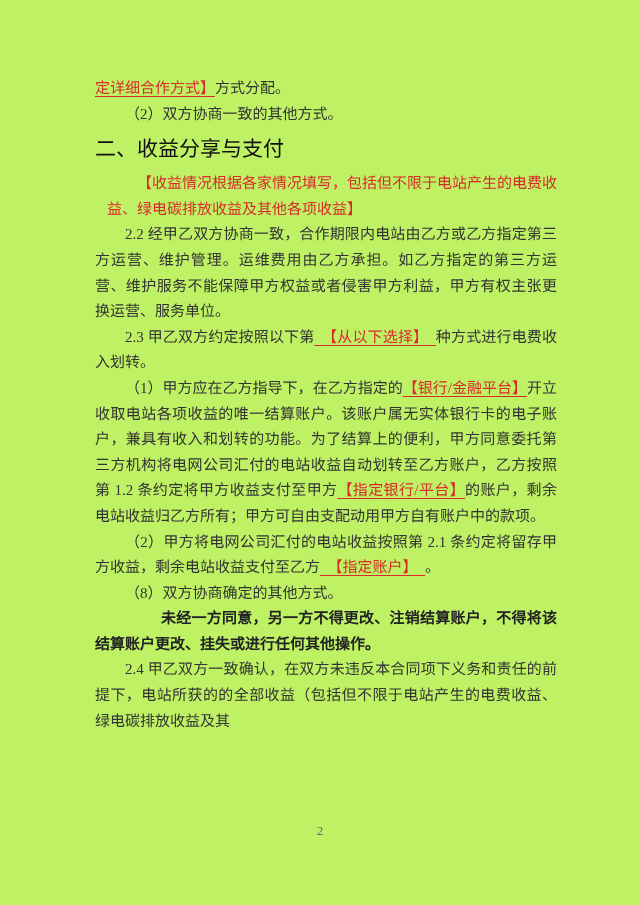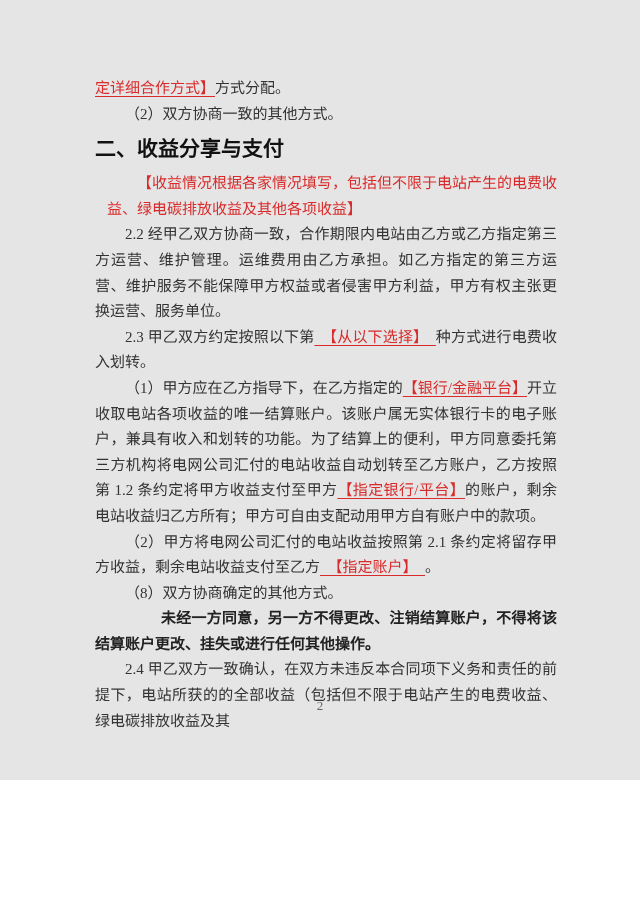--- a/index.html
+++ b/index.html
@@ -3,22 +3,22 @@
 <meta charset="utf-8">
 <style>
   html, body {
     margin: 0;
     padding: 0;
     background: #ffffff;
   }
   .page {
     position: relative;
     width: 640px;
-    height: 780px;
-    background: #e5e5e5;
+    height: 905px;
+    background: #bef264;
     overflow: hidden;
     font-family: "Liberation Serif", "DejaVu Serif", serif;
   }
   .doc-body {
     position: absolute;
     top: 76px;
     left: 95px;
     width: 462px;
     color: #333333;
     font-size: 15px;
@@ -31,21 +31,21 @@
   .para.indent {
     text-indent: 2em;
   }
   .para.extra-top {
     margin-top: 7px;
     margin-left: 12px;
   }
   .heading {
     margin: 7px 0 5px 0;
     font-family: "Liberation Sans", "DejaVu Sans", sans-serif;
-    font-weight: bold;
+    font-weight: normal;
     font-size: 21px;
     line-height: 30px;
     color: #111111;
     text-align: left;
     text-indent: 0;
   }
   .run-normal { color: #333333; }
   .run-bold   { color: #222222; font-weight: bold; margin-left: 36px; }
   .run-red {
     color: #d92b2b;

